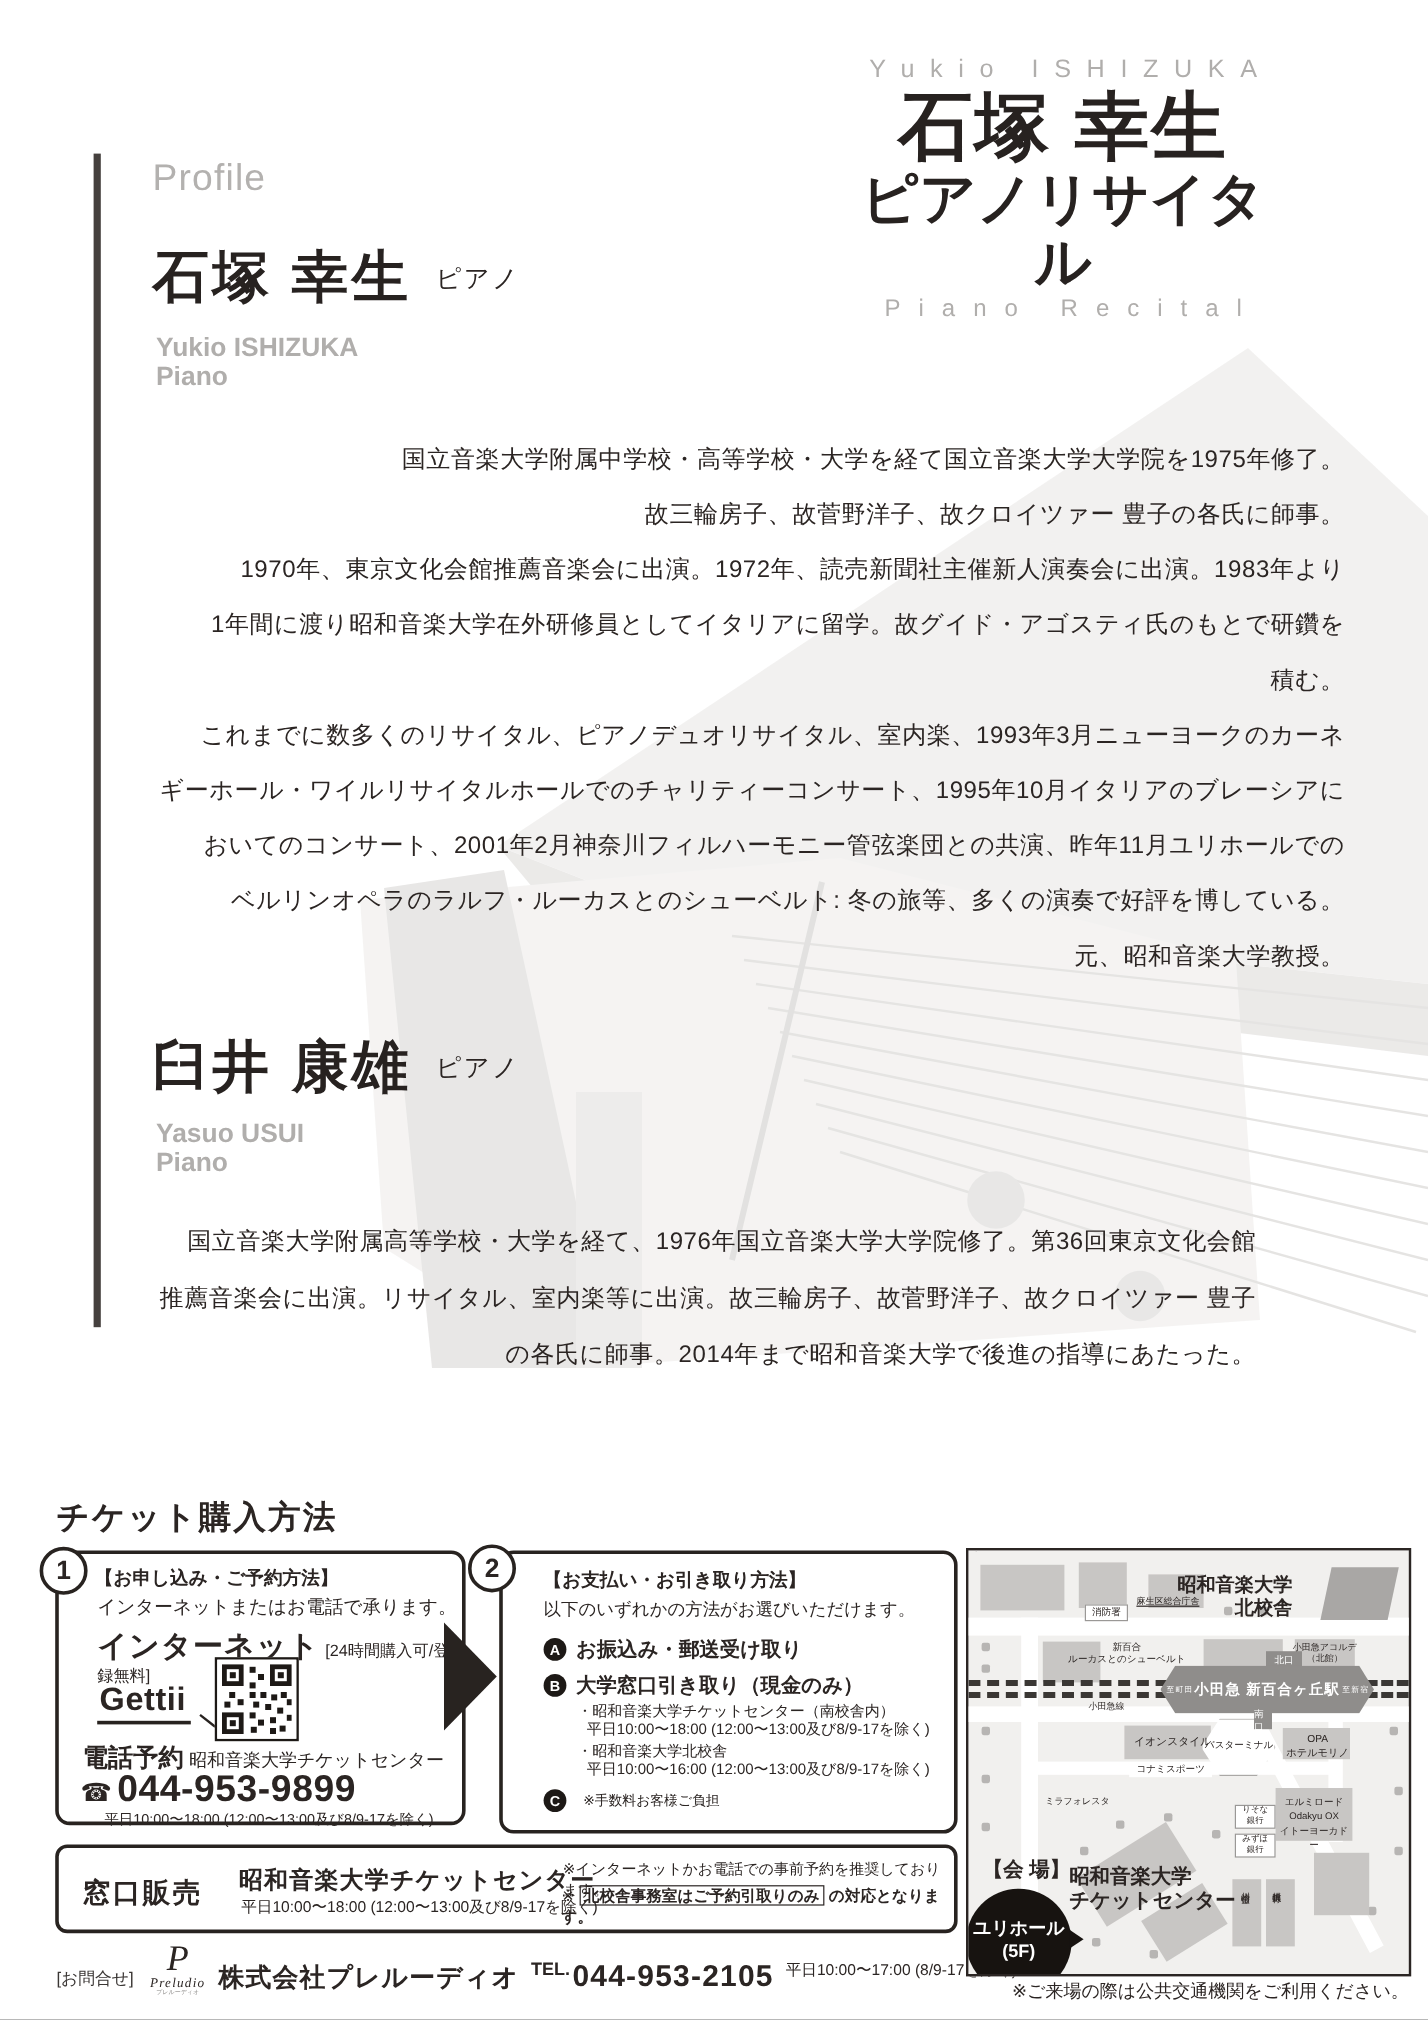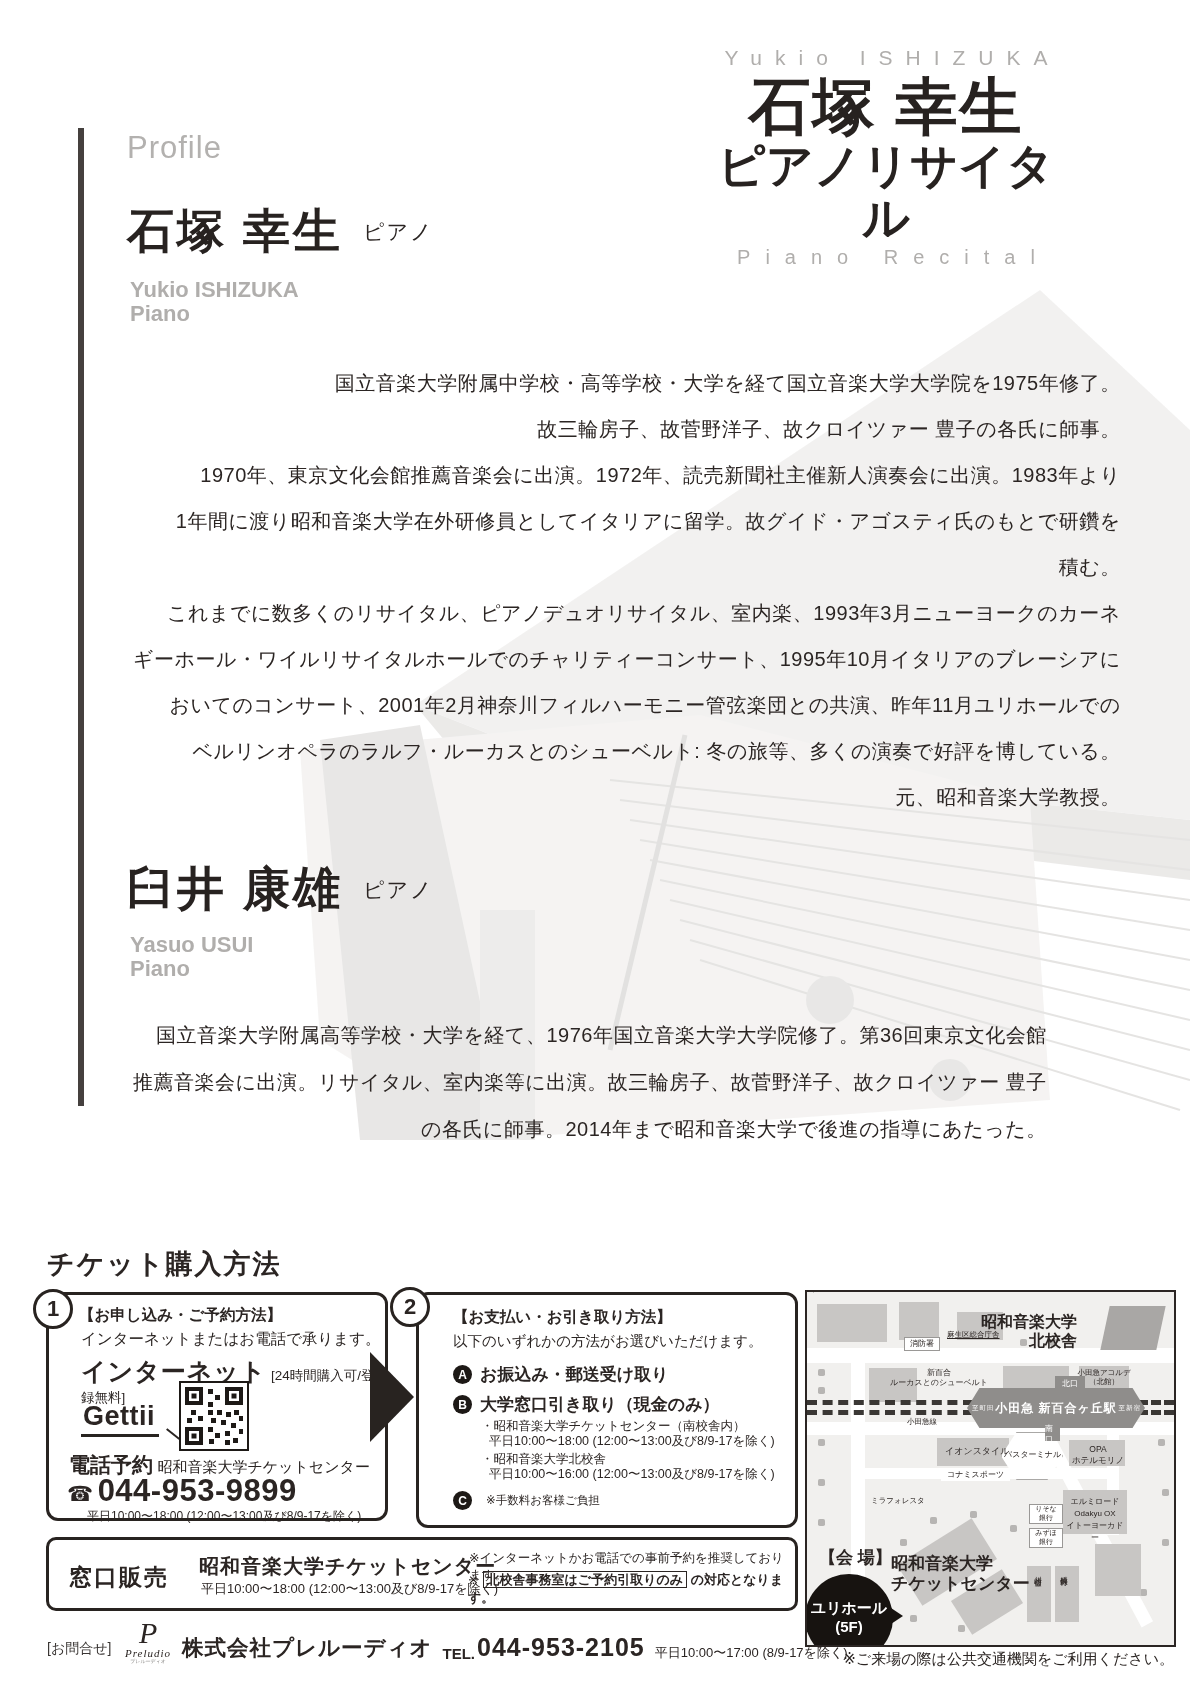--- a/index.html
+++ b/index.html
@@ -255,21 +255,21 @@
       <span class="note-bold">の対応となります。</span>
     </div>
   </div>
 
   <div class="abs contact-label" style="left:47px;top:1640px;">[お問合せ]</div>
   <div class="abs preludio-mark" style="left:125px;top:1618px;">
     <div class="preludio-p">P</div>
     <div class="preludio-word">Preludio</div>
     <div class="preludio-kana">プレルーディオ</div>
   </div>
-  <div class="abs" style="left:182px;top:1633px;display:flex;align-items:flex-end;gap:10px;">
+  <div class="abs" style="left:182px;top:1633px;display:flex;align-items:flex-start;gap:10px;">
     <span class="company">株式会社プレルーディオ</span>
     <span class="tel-small">TEL.</span>
     <span class="tel-big" style="margin-left:-8px;">044-953-2105</span>
     <span class="footer-hours">平日10:00〜17:00 (8/9-17を除く)</span>
   </div>
 
   <div class="abs map">
     <div class="trees" style="left:6px;top:0;"></div>
 
     <div class="road" style="left:0;top:56px;width:367px;height:15px;"></div>

